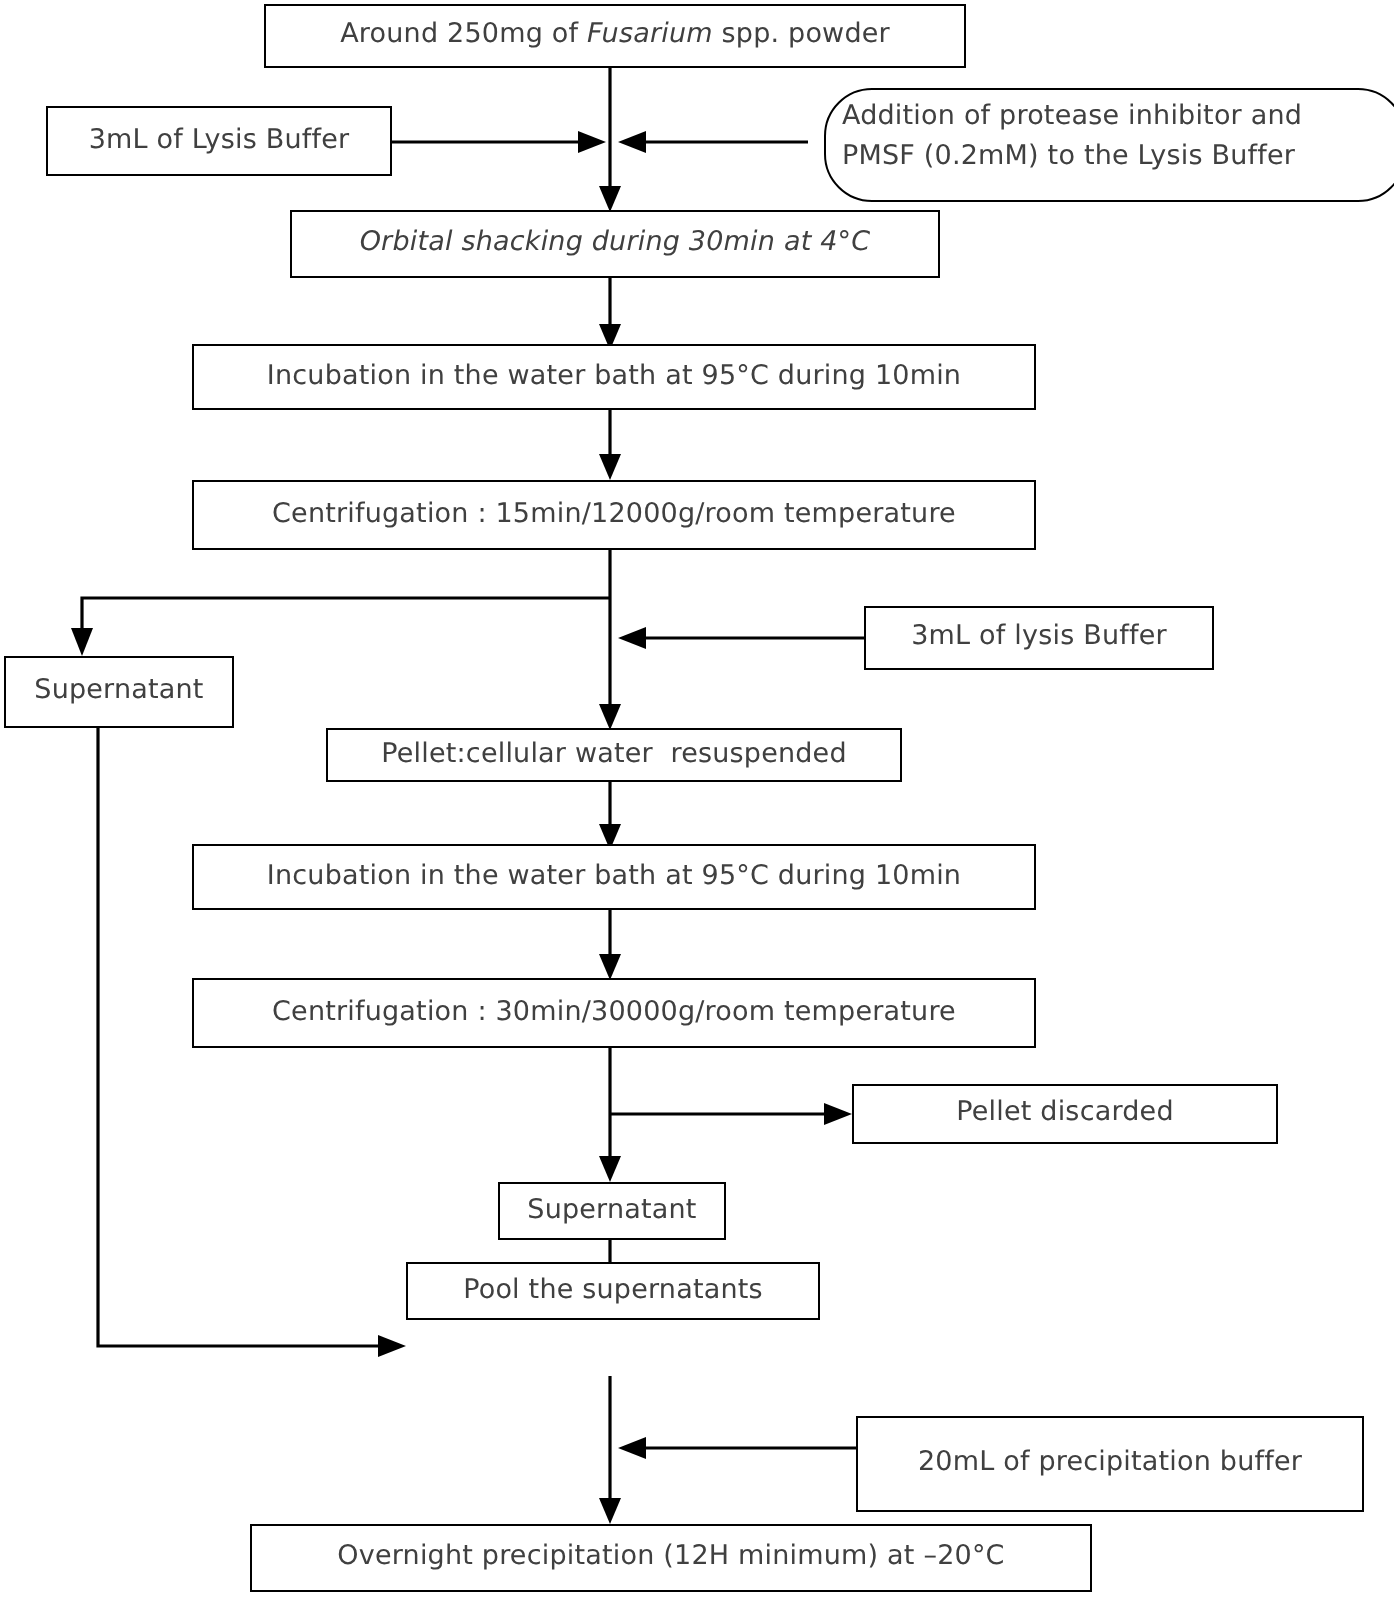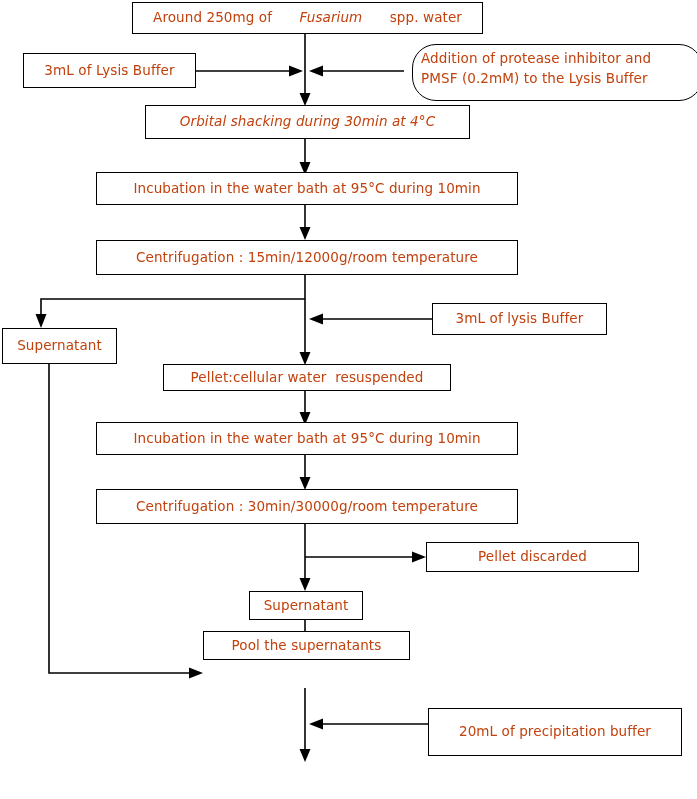--- a/index.html
+++ b/index.html
@@ -13,32 +13,31 @@
     height: 799px;
     background: #ffffff;
     font-family: "DejaVu Sans", sans-serif;
     overflow: hidden;
   }
   .node {
     position: absolute;
     box-sizing: border-box;
     border: 1px solid #000000;
     background: #ffffff;
-    color: #c2410c;
+    color: #404040;
     display: flex;
     align-items: center;
     justify-content: center;
     text-align: center;
     font-size: 13.5px;
     line-height: 1.45;
     letter-spacing: 0.1px;
     z-index: 2;
     padding: 0 6px;
     white-space: pre;
-    gap: 23px;
   }
   .node.two-line {
     display: block;
     padding: 4px 8px;
     text-align: left;
     white-space: normal;
   }
   .node.two-line .ln { display: block; }
   .node .it { font-style: italic; }
   #wires {
@@ -100,21 +99,21 @@
     <polygon points="203,673 189,667.5 189,678.5"></polygon>
 
     <line x1="305" y1="688" x2="305" y2="755"></line>
     <polygon points="305,762 299.5,749 310.5,749"></polygon>
 
     <line x1="428" y1="724" x2="321" y2="724"></line>
     <polygon points="309,724 323,718.5 323,729.5"></polygon>
   </svg>
 
   <div class="node" style="left:132px; top:2px; width:351px; height:32px;">
-    <span>Around 250mg of </span><span class="it">Fusarium</span><span> spp. water</span>
+    <span>Around 250mg of </span><span class="it">Fusarium</span><span> spp. powder</span>
   </div>
 
   <div class="node" style="left:23px; top:53px; width:173px; height:35px;">
     <span>3mL of Lysis Buffer</span>
   </div>
 
   <div class="node two-line" style="left:412px; top:44px; width:291px; height:57px;border-radius:24px;">
     <span class="ln">Addition of protease inhibitor and</span>
     <span class="ln">PMSF (0.2mM) to the Lysis Buffer</span>
   </div>
@@ -160,14 +159,17 @@
   </div>
 
   <div class="node" style="left:203px; top:631px; width:207px; height:29px;">
     <span>Pool the supernatants</span>
   </div>
 
   <div class="node" style="left:428px; top:708px; width:254px; height:48px;">
     <span>20mL of precipitation buffer</span>
   </div>
 
+  <div class="node" style="left:125px; top:762px; width:421px; height:34px;">
+    <span>Overnight precipitation (12H minimum) at –20°C</span>
+  </div>
 
 </div>
 
 </body></html>

